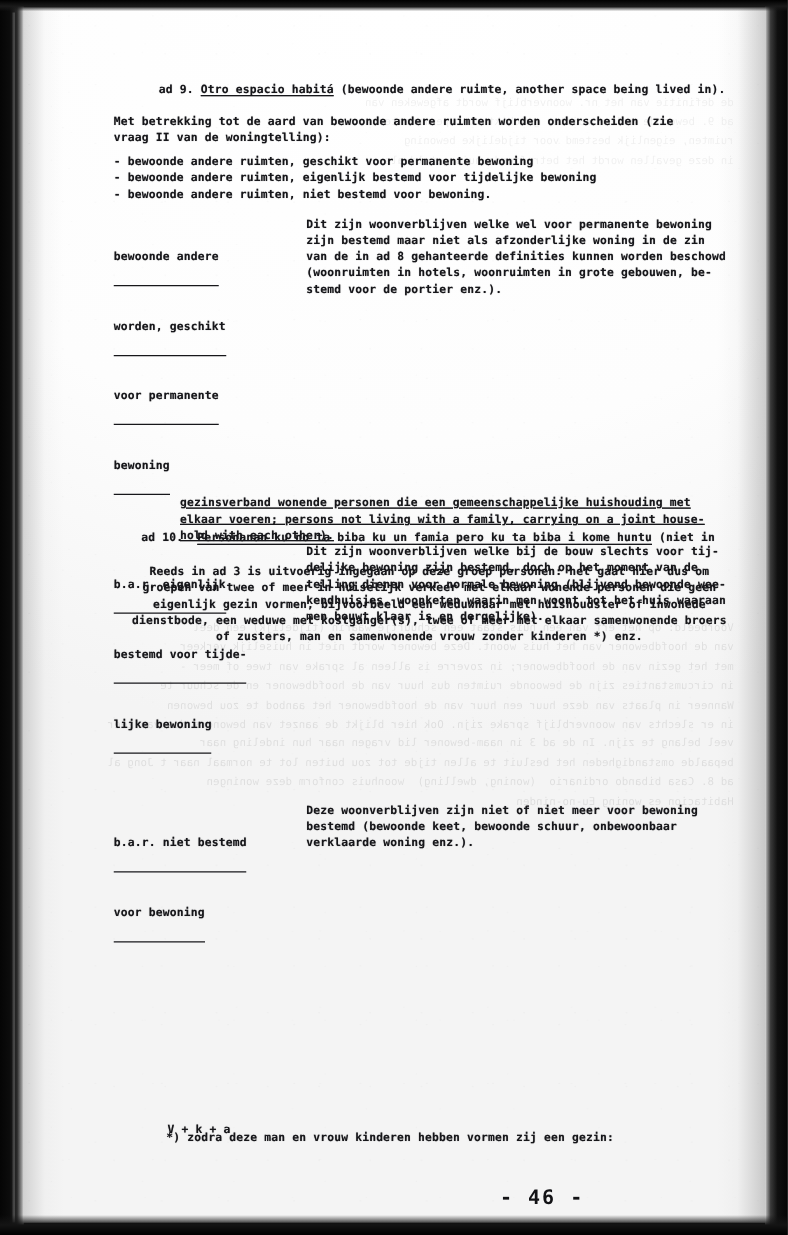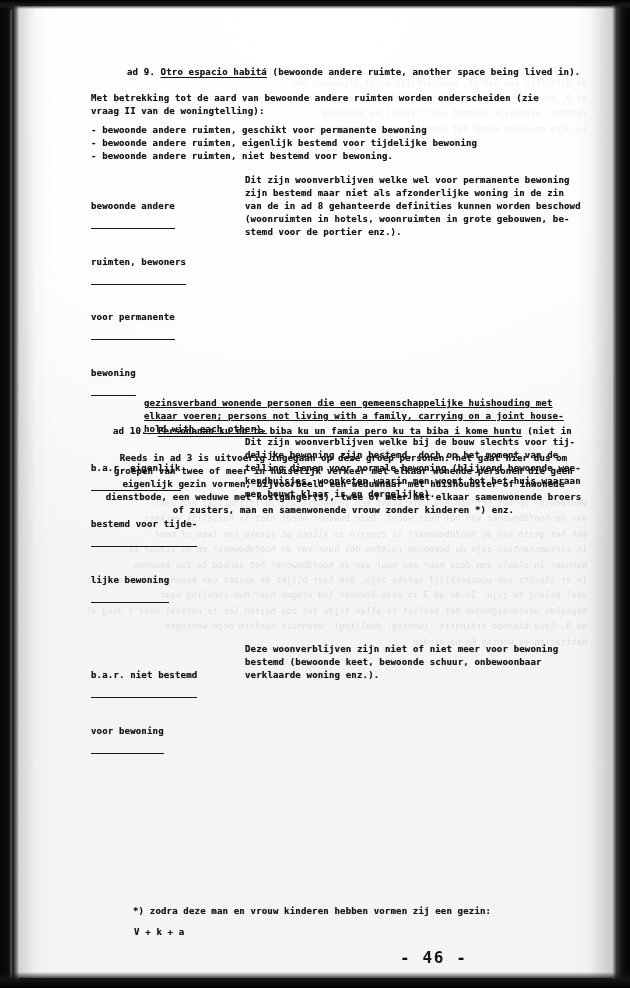--- a/index.html
+++ b/index.html
@@ -169,21 +169,21 @@
     flex: 1 1 auto;
     padding-left: 6px;
   }
 
   #heading-ad10 { left: 96px; top: 378px; width: 482px; margin-top: 41px; }
   #ad10-body   { left: 127px; top: 391px; width: 452px; text-decoration: underline; }
 
   #reeds-para { left: 74px; top: 446px; width: 505px; text-align: center; }
 
   #footnote { left: 96px; top: 899px; width: 430px; margin-left: 20px; }
-  #footnote-formula { left: 117px; top: 920px; }
+  #footnote-formula { left: 117px; top: 892px; }
 
   #page-number {
     position: absolute;
     left: 383px; top: 942px;
     font-size: 16px;
     font-weight: 700;
     letter-spacing: 1.6px;
     color: #121215;
   }
 
@@ -233,21 +233,21 @@
 - bewoonde andere ruimten, niet bestemd voor bewoning.</div>
 
     <div class="blk typed" id="intro-para">Met betrekking tot de aard van bewoonde andere ruimten worden onderscheiden (zie
 vraag II van de woningtelling):</div>
 
     <div id="definition-table">
 
       <div class="def-row">
         <div class="def-term typed">
           <span class="tline">bewoonde andere</span>
-          <span class="tline">ruimten, bewoners</span>
+          <span class="tline">worden, geschikt</span>
           <span class="tline">voor permanente</span>
           <span class="tline">bewoning</span>
         </div>
         <div class="def-desc typed">Dit zijn woonverblijven welke wel voor permanente bewoning
 zijn bestemd maar niet als afzonderlijke woning in de zin
 van de in ad 8 gehanteerde definities kunnen worden beschowd
 (woonruimten in hotels, woonruimten in grote gebouwen, be-
 stemd voor de portier enz.).</div>
       </div>
 

